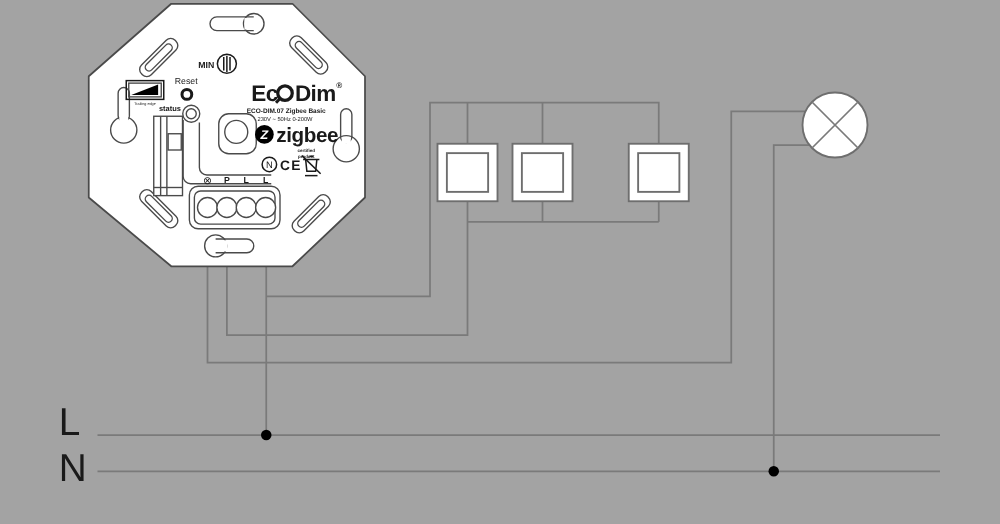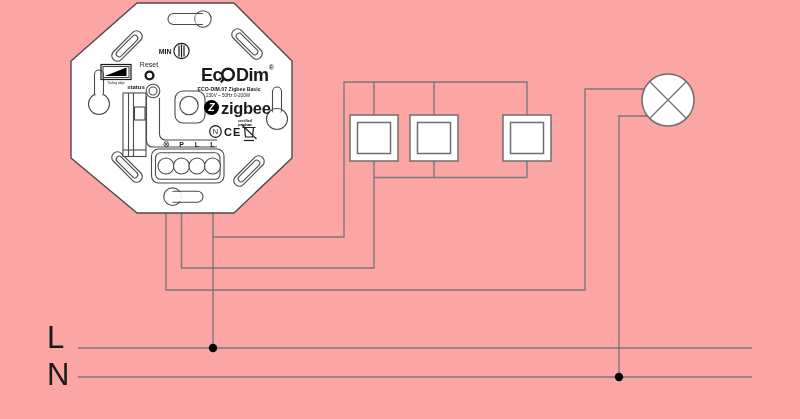--- a/index.html
+++ b/index.html
@@ -1,16 +1,16 @@
 <!DOCTYPE html>
 <html><head>
 <meta charset="utf-8">
 <style>
   html,body{margin:0;padding:0;background:#ffffff;}
-  .stage{position:relative;width:800px;height:419px;background:#fca5a5;overflow:hidden;}
+  .stage{position:relative;width:800px;height:419px;background:#a3a3a3;overflow:hidden;}
   svg{position:absolute;left:0;top:0;}
   text{font-family:"Liberation Sans","DejaVu Sans",sans-serif;fill:#1a1a1a;}
   .outline{fill:#ffffff;stroke:#4a4a4a;stroke-width:1.4;stroke-linejoin:round;}
   .thin{fill:#ffffff;stroke:#4a4a4a;stroke-width:1.1;}
   .thinline{fill:none;stroke:#4a4a4a;stroke-width:1.1;}
   .dark{fill:none;stroke:#1a1a1a;stroke-width:1.2;}
   .wire{fill:none;stroke:#7a7a7a;stroke-width:1.4;}
   .comp{fill:#ffffff;stroke:#6e6e6e;stroke-width:1.5;}
   .erase{fill:#ffffff;stroke:none;}
   .blackfill{fill:#000000;stroke:none;}

